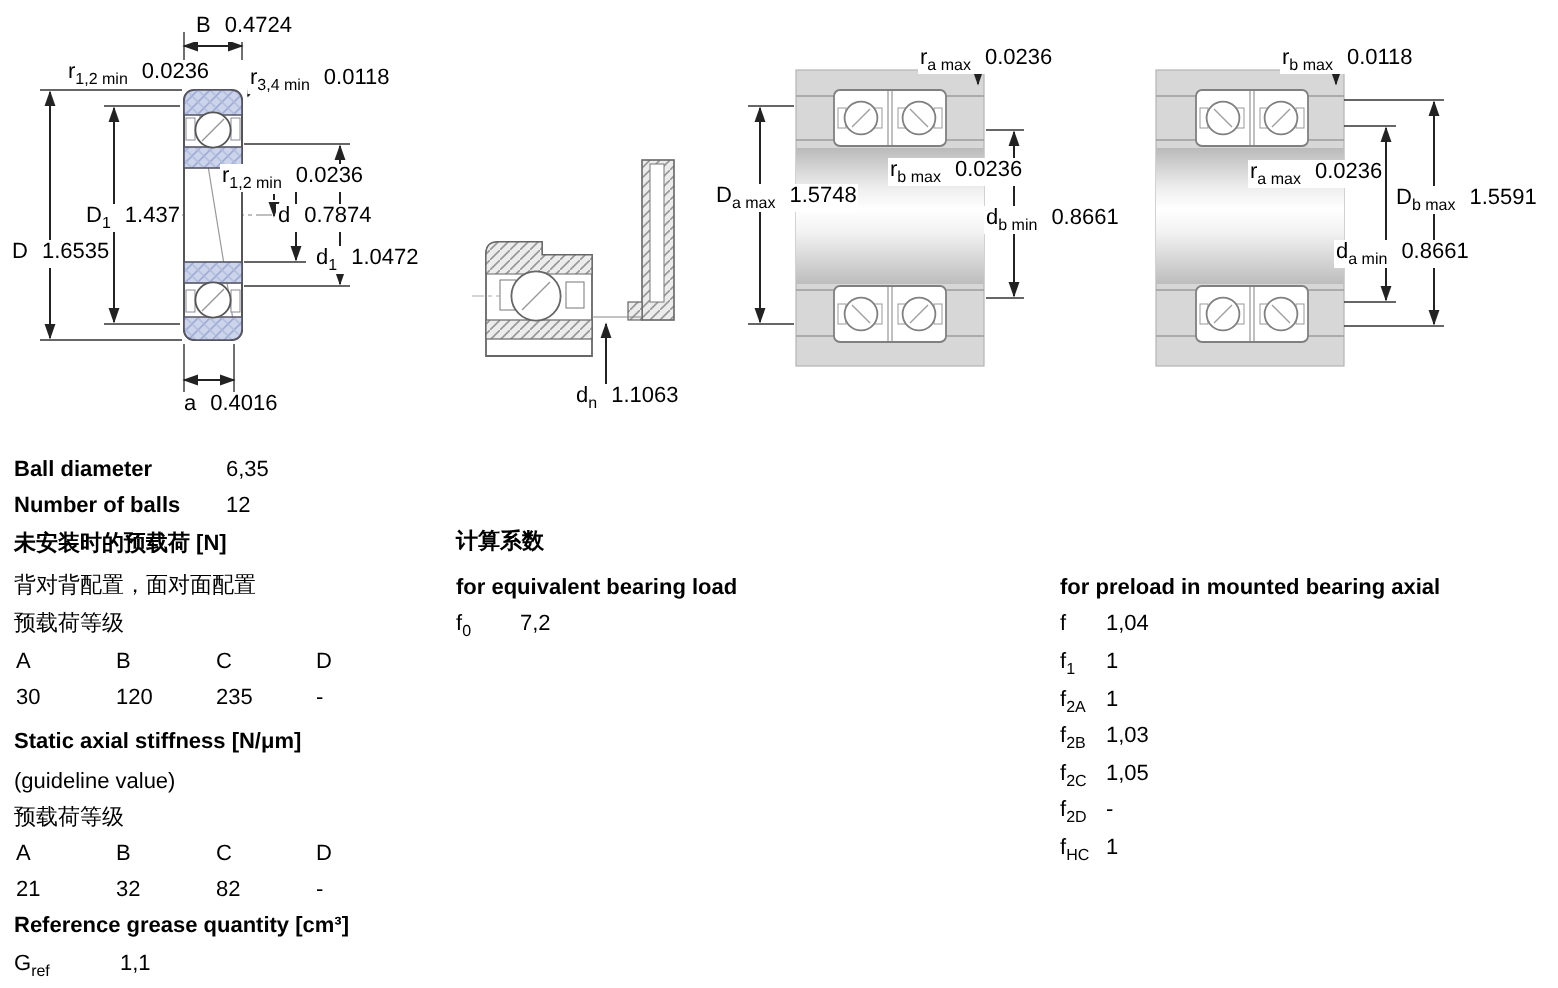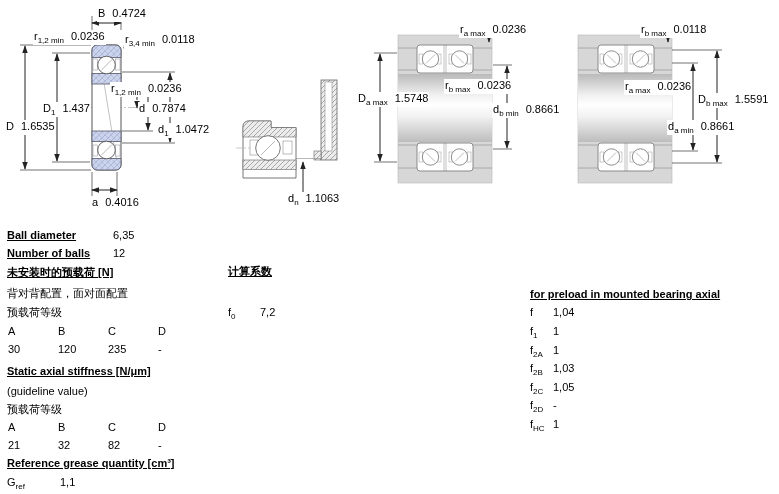--- a/index.html
+++ b/index.html
@@ -12,21 +12,21 @@
   .ext { stroke:#333; stroke-width:0.7; }
   .dl  { stroke:#222; stroke-width:1; }
   .hl  { stroke:#9c9c9c; stroke-width:0.8; }
   .dim {
     position:absolute; white-space:nowrap; background:#fff;
     padding:0 1px; line-height:12px;
   }
   .dim .val { margin-left:7px;margin-top:25px; }
   sub { font-size:8px; line-height:1; }
   .txt { position:absolute; white-space:nowrap; line-height:12px; }
-  .b { font-weight:bold;text-decoration:underline; }
+  .b { font-weight:bold; }
 </style>
 </head>
 <body>
 
 <div id="canvas">
 
 <svg class="draw" width="779" height="494" viewBox="0 0 779 494">
   <defs>
     <marker id="ar" viewBox="0 0 10 10" refX="9" refY="5" markerWidth="8" markerHeight="8" orient="auto-start-reverse">
       <path d="M0,1.5 L10,5 L0,8.5 z" fill="#222"></path>
@@ -230,20 +230,21 @@
 <span class="txt" style="left:8px; top:439px">21</span>
 <span class="txt" style="left:58px; top:439px">32</span>
 <span class="txt" style="left:108px; top:439px">82</span>
 <span class="txt" style="left:158px; top:439px">-</span>
 
 <span class="txt b" style="left:7px; top:457px">Reference grease quantity [cm³]</span>
 <span class="txt" style="left:7px; top:476px"><span>G</span><sub>ref</sub></span>
 <span class="txt" style="left:60px; top:476px">1,1</span>
 
 <span class="txt b" style="left:228px; top:265px">计算系数</span>
+<span class="txt b" style="left:228px; top:288px">for equivalent bearing load</span>
 <span class="txt" style="left:228px; top:306px"><span>f</span><sub>0</sub></span>
 <span class="txt" style="left:260px; top:306px">7,2</span>
 
 <span class="txt b" style="left:530px; top:288px">for preload in mounted bearing axial</span>
 <span class="txt" style="left:530px; top:306px"><span>f</span><sub></sub></span>
 <span class="txt" style="left:553px; top:306px">1,04</span>
 <span class="txt" style="left:530px; top:325px"><span>f</span><sub>1</sub></span>
 <span class="txt" style="left:553px; top:325px">1</span>
 <span class="txt" style="left:530px; top:344px"><span>f</span><sub>2A</sub></span>
 <span class="txt" style="left:553px; top:344px">1</span>

